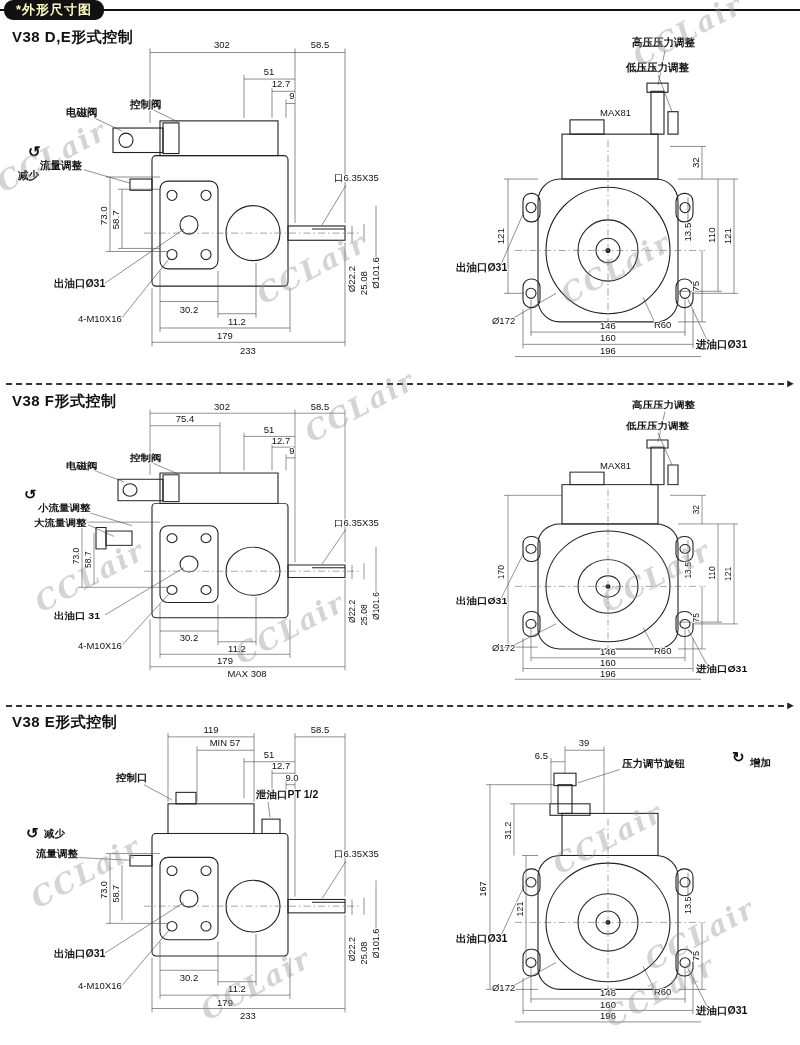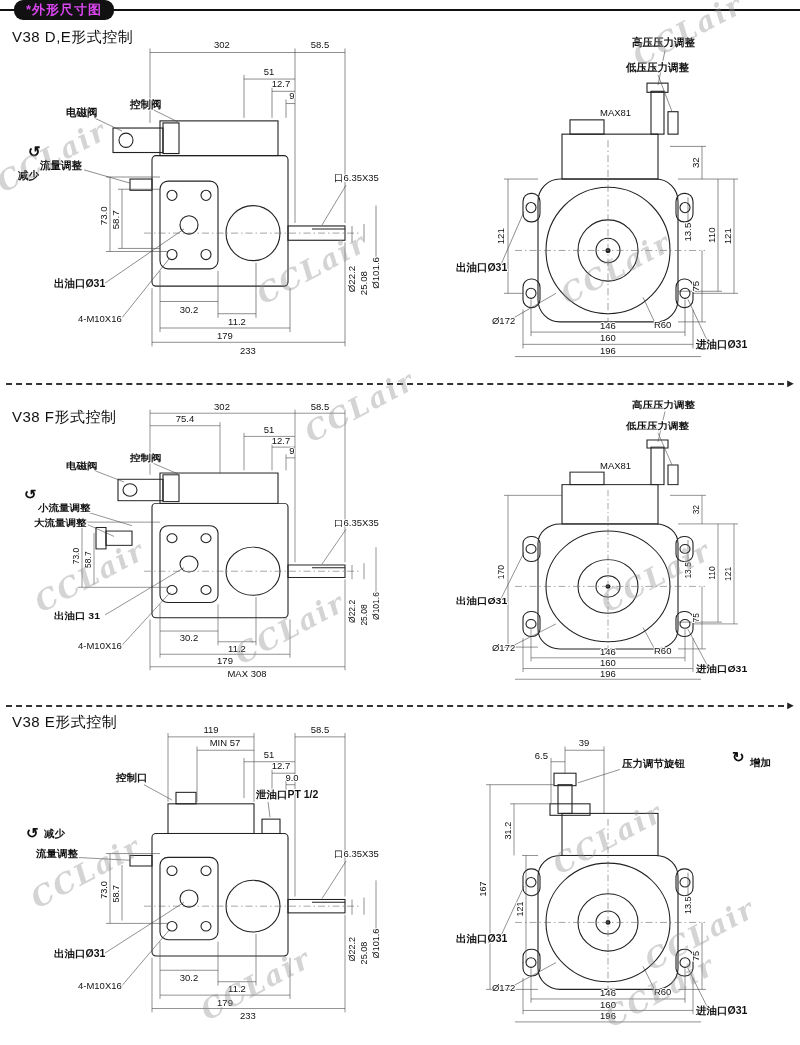--- a/index.html
+++ b/index.html
@@ -1,39 +1,39 @@
 <!DOCTYPE html>
 <html><head>
 <meta charset="utf-8">
 <style>
   *{margin:0;padding:0;box-sizing:border-box}
   html,body{width:800px;height:1045px}
   body{background:#fff;font-family:"Liberation Sans",sans-serif;position:relative;overflow:hidden}
   .topline{position:absolute;left:0;right:0;top:9px;border-top:2px solid #111;z-index:1}
-  .badge{position:absolute;left:14px;top:0;background:#111;color:#d946ef;font-weight:bold;font-size:13px;line-height:20px;padding:0 12px;border-radius:9px;z-index:3;letter-spacing:1px}
-  .sec-title{position:absolute;left:12px;font-size:15px;font-weight:normal;color:#111;z-index:2;letter-spacing:.5px}
+  .badge{position:absolute;left:4px;top:0;background:#111;color:#fef9c3;font-weight:bold;font-size:13px;line-height:20px;padding:0 12px;border-radius:9px;z-index:3;letter-spacing:1px}
+  .sec-title{position:absolute;left:12px;font-size:15px;font-weight:bold;color:#111;z-index:2;letter-spacing:.5px}
   .sep{position:absolute;left:6px;right:16px;border-top:2px dashed #333;height:0;z-index:1}
   .sep .ar{position:absolute;right:-12px;top:-8px;font-size:11px;color:#222}
   svg.sec{position:absolute;left:10px;z-index:1}
   .wm{position:absolute;color:#8f8f8f;opacity:.38;font:italic bold 28px "DejaVu Serif",serif;letter-spacing:2px;transform:rotate(-28deg);pointer-events:none;z-index:4;white-space:nowrap}
   svg .s{fill:none;stroke:#222;stroke-width:1.1}
   svg .t{fill:none;stroke:#444;stroke-width:.6}
   svg .cl{fill:none;stroke:#666;stroke-width:.6;stroke-dasharray:7 3 1.5 3}
   svg text{fill:#111;font-family:"Liberation Sans",sans-serif;font-size:9.5px;paint-order:stroke;stroke:#fff;stroke-width:2px}
   svg text.cn{font-weight:bold;font-size:10.5px}
   svg text.ic{font-size:15px;font-weight:bold;stroke-width:0}
 </style>
 </head>
 <body>
 
 <div class="topline"></div>
 <div class="badge">*外形尺寸图</div>
 
 <div class="sec-title" style="top:28px">V38 D,E形式控制</div>
-<div class="sec-title" style="top:408px">V38 F形式控制</div>
+<div class="sec-title" style="top:392px">V38 F形式控制</div>
 <div class="sec-title" style="top:713px">V38 E形式控制</div>
 
 <svg class="sec" style="top:26px" width="780" height="352" viewBox="0 0 780 345" preserveAspectRatio="none">
   <g>
     <rect class="s" x="150" y="93" width="118" height="34"></rect>
     <rect class="s" x="103" y="100" width="50" height="24"></rect>
     <circle class="s" cx="116" cy="112" r="7"></circle>
     <rect class="s" x="153" y="95" width="16" height="30"></rect>
     <rect class="s" x="142" y="127" width="136" height="128" rx="4"></rect>
     <rect class="s" x="150" y="152" width="58" height="86" rx="8"></rect>

